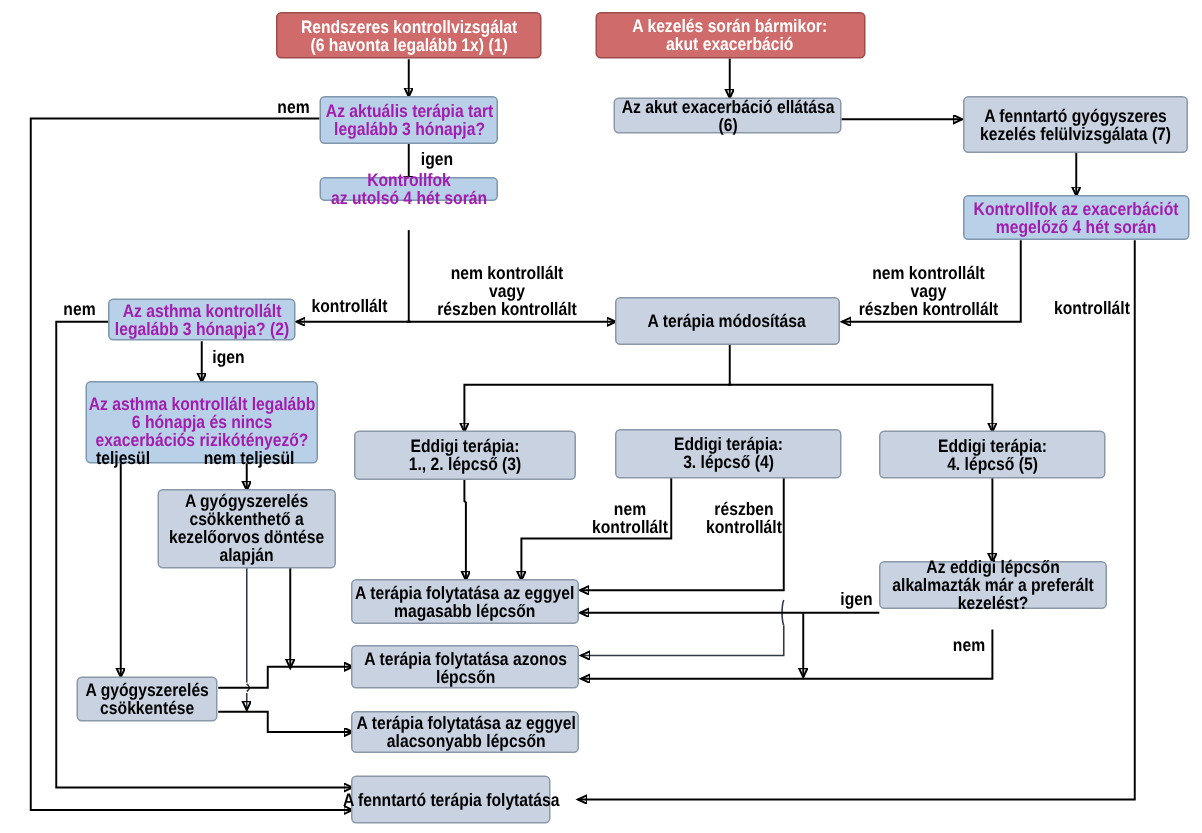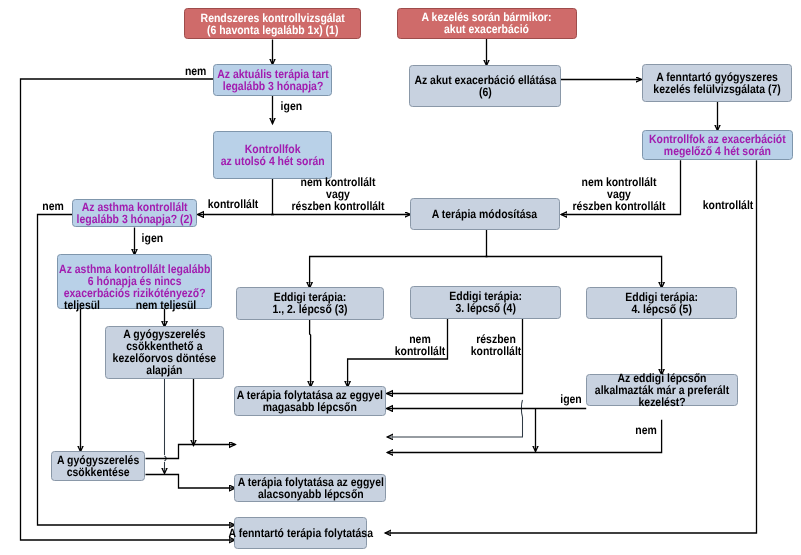--- a/index.html
+++ b/index.html
@@ -71,29 +71,29 @@
 (6 havonta legalább 1x) (1)</span>
     </div>
   <div class="node red" style="left:396.5px;top:7.7px;width:180.5px;height:31.3px">
       <span>A kezelés során bármikor:
 akut exacerbáció</span>
     </div>
   <div class="node blue" style="left:213.2px;top:63.8px;width:118.9px;height:31.8px">
       <span>Az aktuális terápia tart
 legalább 3 hónapja?</span>
     </div>
-  <div class="node grey" style="left:409.4px;top:64.8px;width:151.6px;height:42px">
+  <div class="node grey" style="left:409.4px;top:64.8px;width:151.6px;height:24px">
       <span>Az akut exacerbáció ellátása
 (6)</span>
     </div>
   <div class="node grey" style="left:642.3px;top:64px;width:149.7px;height:38px">
       <span>A fenntartó gyógyszeres
 kezelés felülvizsgálata (7)</span>
     </div>
-  <div class="node blue" style="left:213.4px;top:131px;width:118.7px;height:48px">
+  <div class="node blue" style="left:213.4px;top:118px;width:118.7px;height:16px">
       <span>Kontrollfok
 az utolsó 4 hét során</span>
     </div>
   <div class="node blue" style="left:642px;top:129.7px;width:151px;height:30.5px">
       <span>Kontrollfok az exacerbációt
 megelőző 4 hét során</span>
     </div>
   <div class="node blue" style="left:72.3px;top:198.8px;width:124.7px;height:28.7px">
       <span>Az asthma kontrollált
 legalább 3 hónapja? (2)</span>
@@ -126,20 +126,24 @@
     </div>
   <div class="node grey" style="left:586.2px;top:373.8px;width:151.5px;height:32px">
       <span>Az eddigi lépcsőn
 alkalmazták már a preferált
 kezelést?</span>
     </div>
   <div class="node grey" style="left:234.2px;top:385.9px;width:151.4px;height:29.7px">
       <span>A terápia folytatása az eggyel
 magasabb lépcsőn</span>
     </div>
+  <div class="node grey" style="left:234.3px;top:430px;width:152px;height:29.3px">
+      <span>A terápia folytatása azonos
+lépcsőn</span>
+    </div>
   <div class="node grey" style="left:51.2px;top:450.5px;width:94.3px;height:30.8px">
       <span>A gyógyszerelés
 csökkentése</span>
     </div>
   <div class="node grey" style="left:234.3px;top:474.2px;width:152.2px;height:28.3px">
       <span>A terápia folytatása az eggyel
 alacsonyabb lépcsőn</span>
     </div>
   <div class="node grey" style="left:234.4px;top:516.9px;width:133px;height:31.7px">
       <span>A fenntartó terápia folytatása</span>

